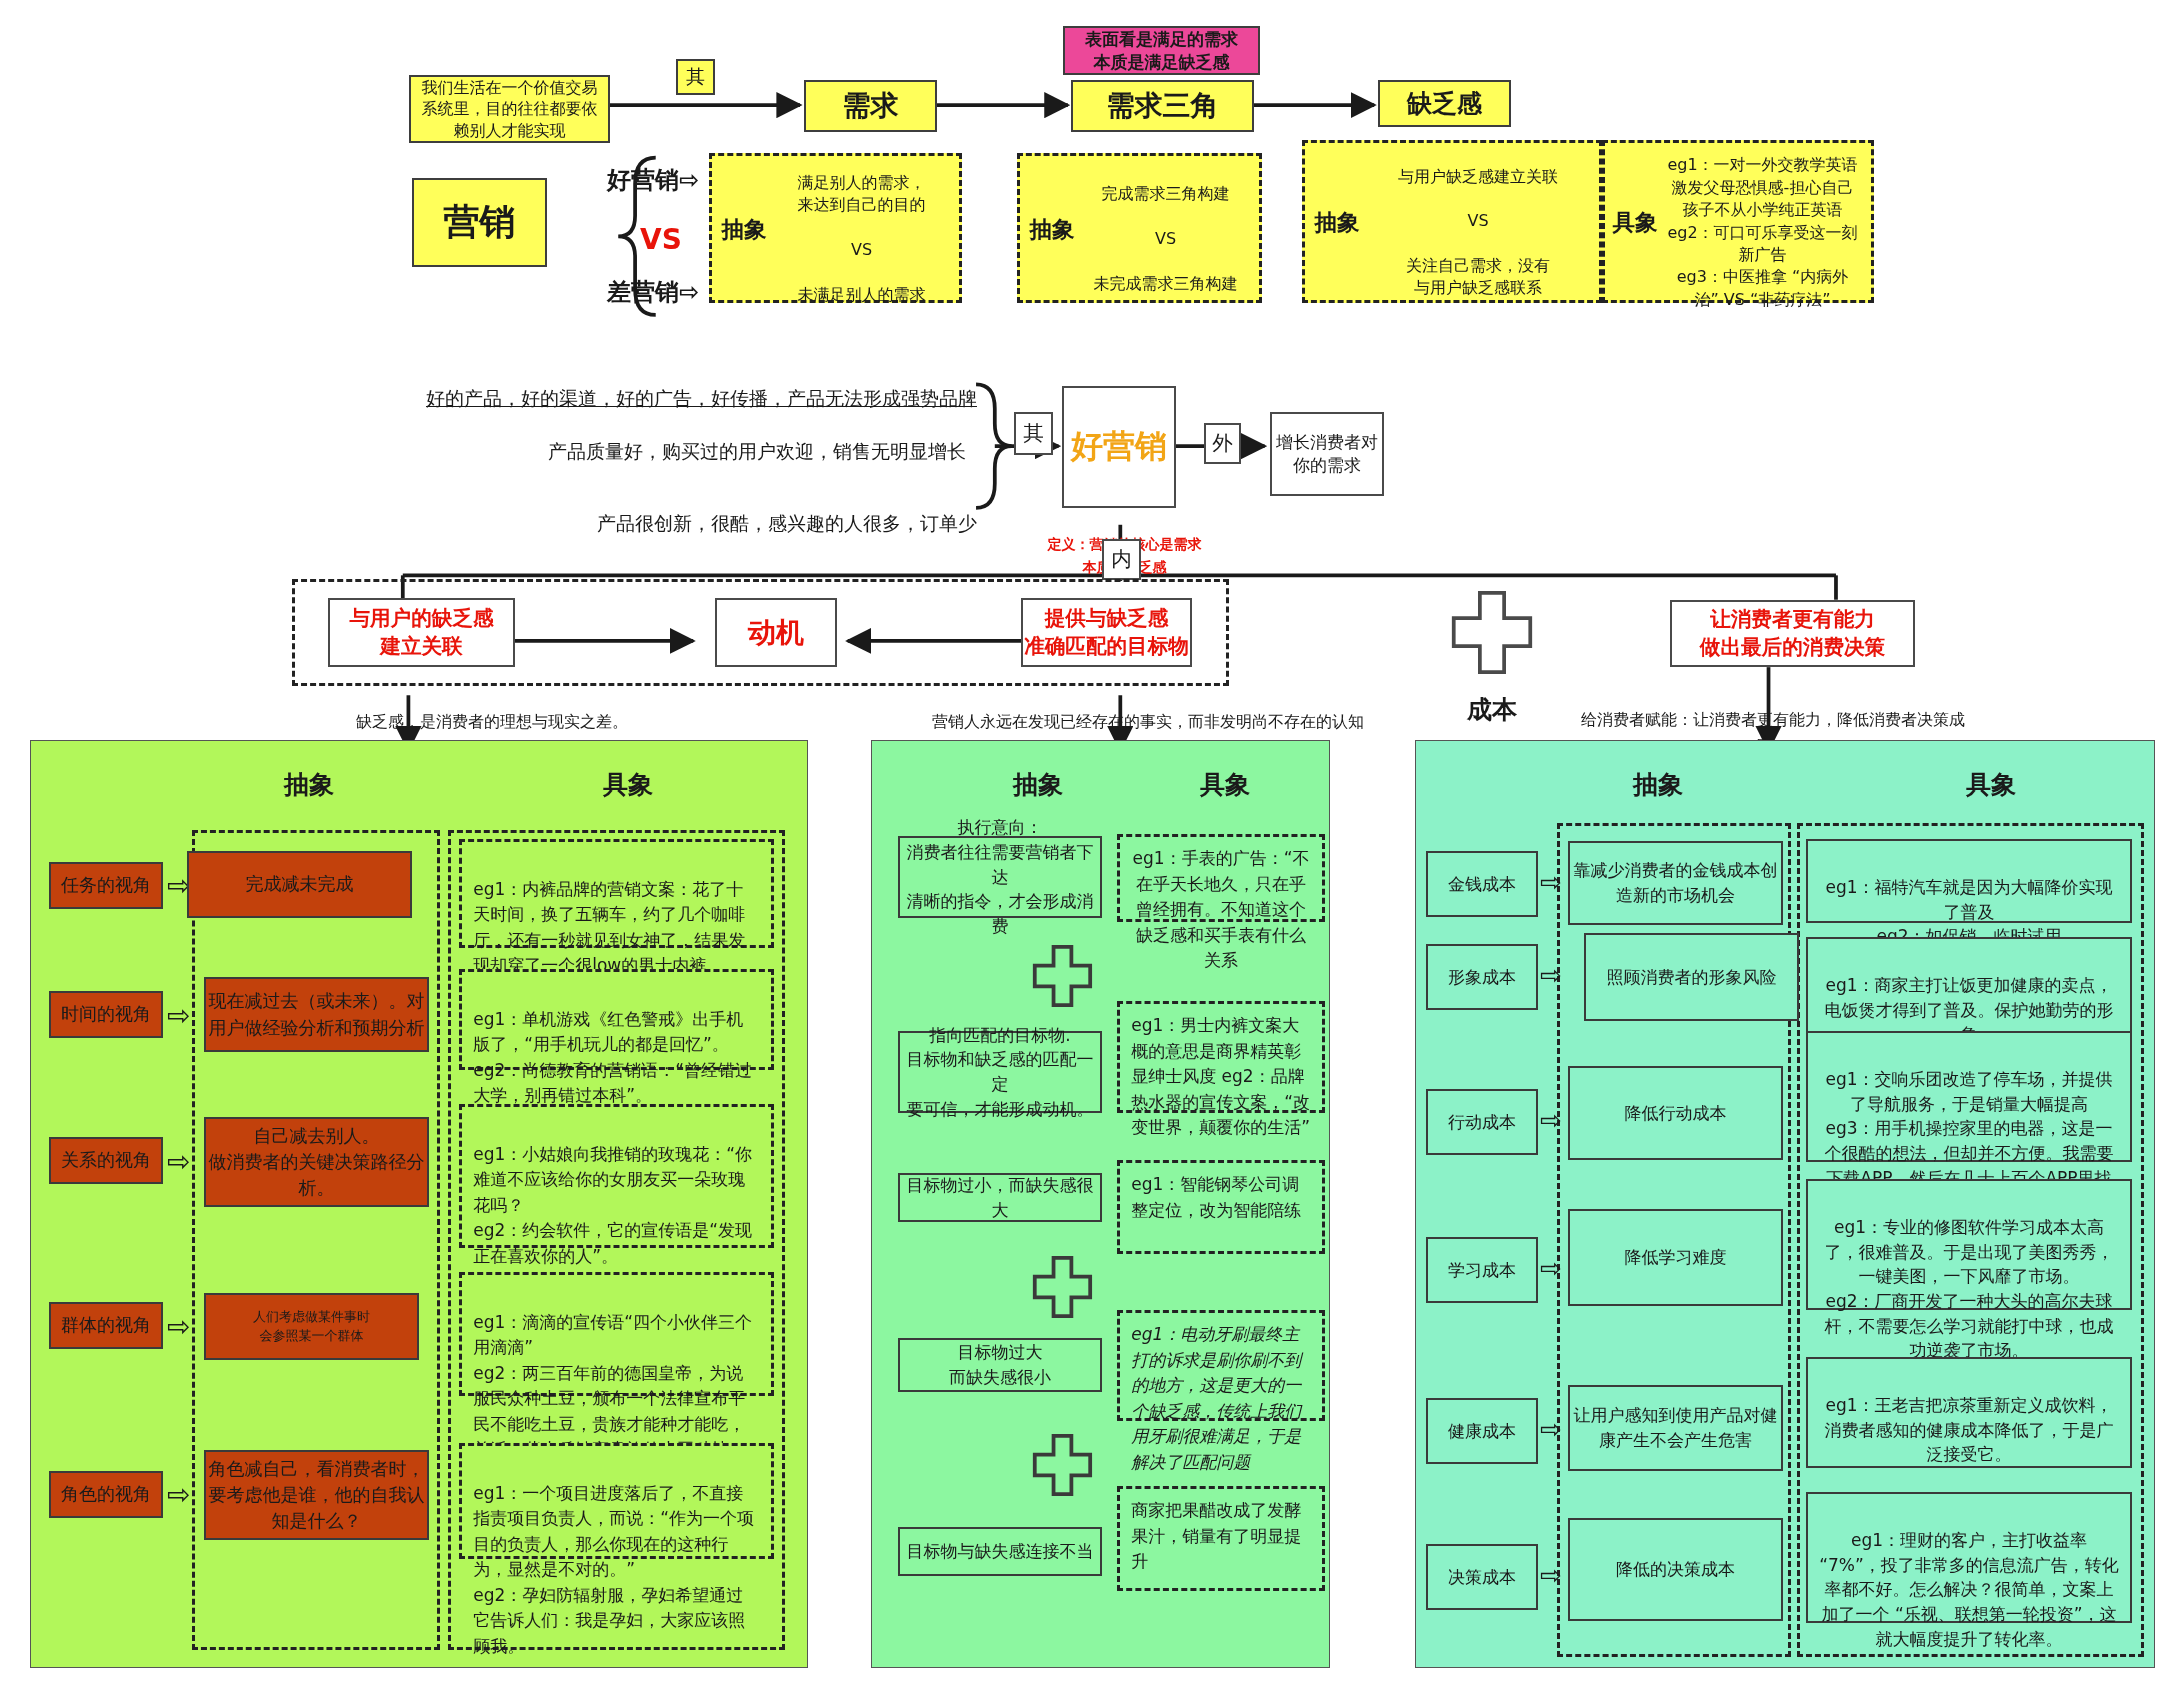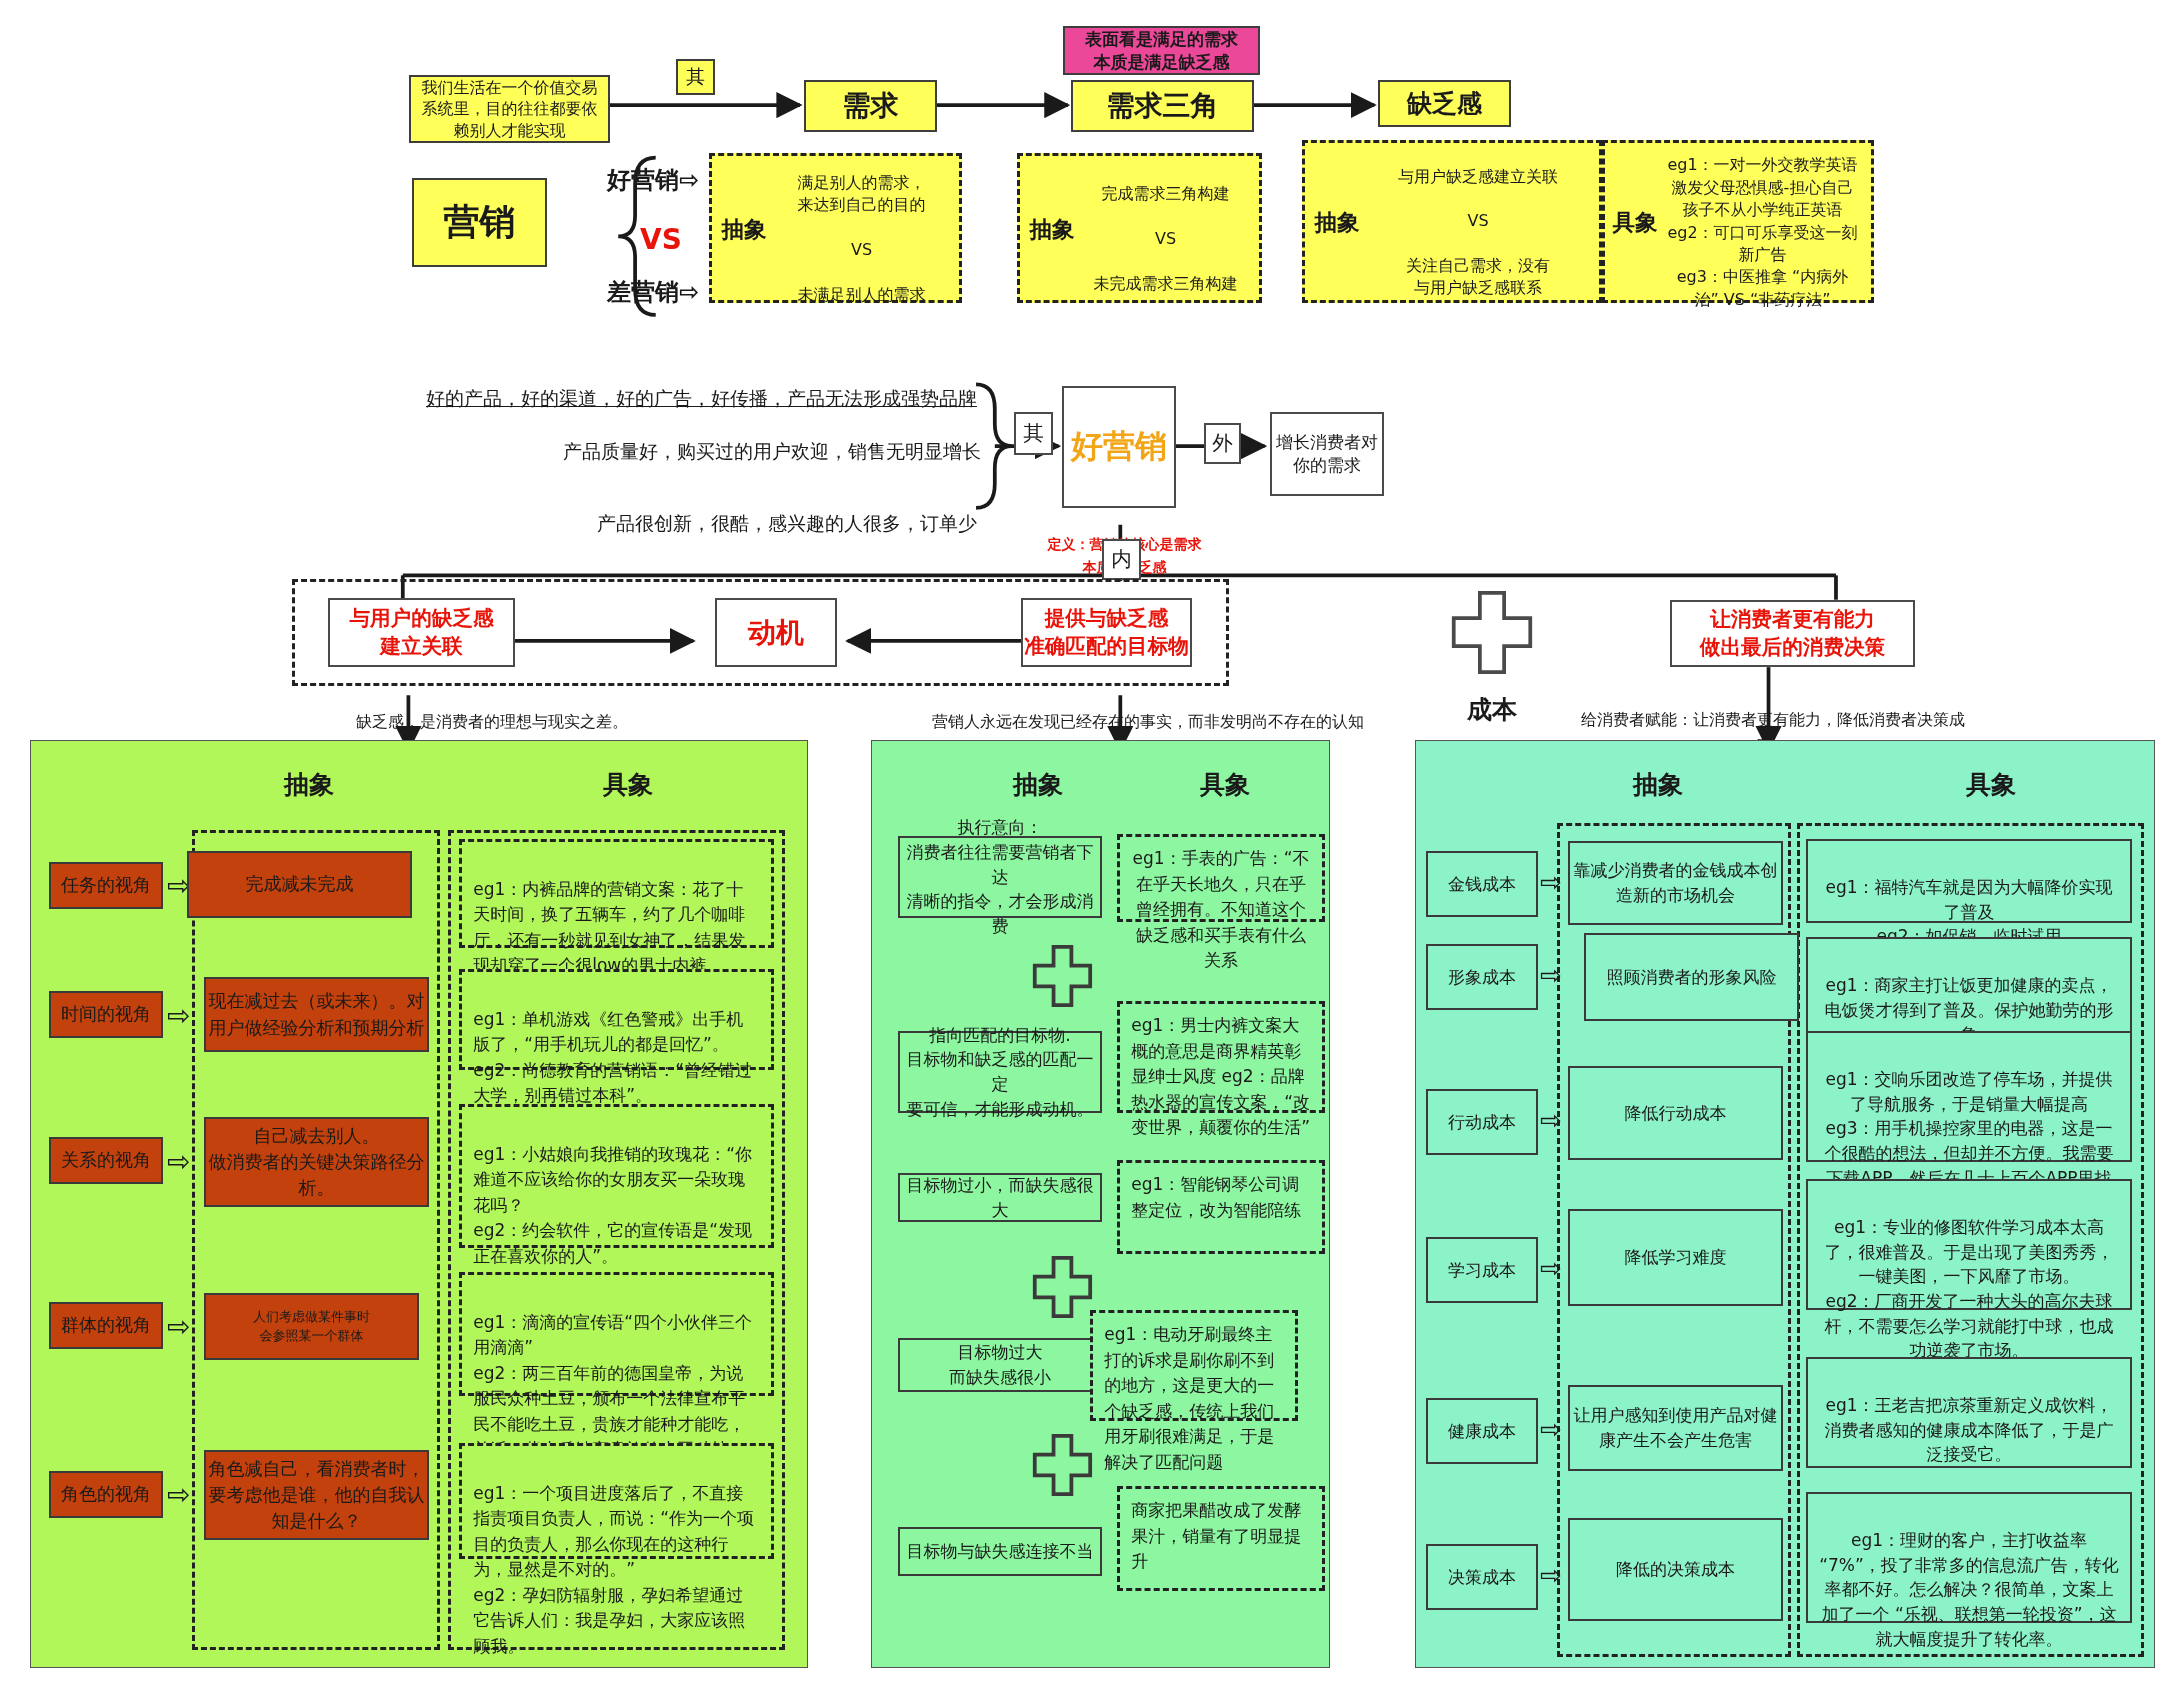--- a/index.html
+++ b/index.html
@@ -200,21 +200,21 @@
 eg2：可口可乐享受这一刻
 新广告
 eg3：中医推拿 “内病外
 治” VS “非药疗法”</span>
   </div>
 </div>
 
 <div class="abs plain" style="left:405px;top:384px;width:572px;font-size:19px;text-align:right;text-decoration:underline;">
   <span>好的产品，好的渠道，好的广告，好传播，产品无法形成强势品牌</span>
 </div>
-<div class="abs plain" style="left:409px;top:437px;width:572px;font-size:19px;text-align:right;">
+<div class="abs plain" style="left:394px;top:437px;width:572px;font-size:19px;text-align:right;">
   <span>产品质量好，购买过的用户欢迎，销售无明显增长</span>
 </div>
 <div class="abs plain" style="left:405px;top:509px;width:572px;font-size:19px;text-align:right;">
   <span>产品很创新，很酷，感兴趣的人很多，订单少</span>
 </div>
 
 <div class="abs wbox" style="left:1014px;top:412px;width:39px;height:43px;font-size:20.6px;">
   <span>其</span>
 </div>
 
@@ -391,21 +391,21 @@
 </div>
 
 <svg class="abs" style="left:1031px;top:1255px;" width="62" height="64" viewBox="0 0 66 68">
   <path d="M 24 3 L 43 3 L 43 23 L 63 23 L 63 45 L 43 45 L 43 65 L 24 65 L 24 45 L 4 45 L 4 23 L 24 23 Z" fill="#8cf7a0" stroke="#3a3a3a" stroke-width="4"></path>
 </svg>
 
 <div class="abs mbox" style="left:898px;top:1338px;width:204px;height:54px;font-size:17px;white-space:pre-line;">
   <span>目标物过大
 而缺失感很小</span>
 </div>
-<div class="abs mbox-dash egtext" style="left:1090px;top:1310px;width:208px;height:111px;">
+<div class="abs mbox-dash egtext" style="left:1117px;top:1310px;width:208px;height:111px;font-style:italic;">
   <span>eg1：电动牙刷最终主打的诉求是刷你刷不到的地方，这是更大的一个缺乏感，传统上我们用牙刷很难满足，于是解决了匹配问题</span>
 </div>
 
 <svg class="abs" style="left:1031px;top:1433px;" width="62" height="64" viewBox="0 0 66 68">
   <path d="M 24 3 L 43 3 L 43 23 L 63 23 L 63 45 L 43 45 L 43 65 L 24 65 L 24 45 L 4 45 L 4 23 L 24 23 Z" fill="#8cf7a0" stroke="#3a3a3a" stroke-width="4"></path>
 </svg>
 
 <div class="abs mbox" style="left:898px;top:1527px;width:204px;height:49px;font-size:17px;">
   <span>目标物与缺失感连接不当</span>
 </div>

